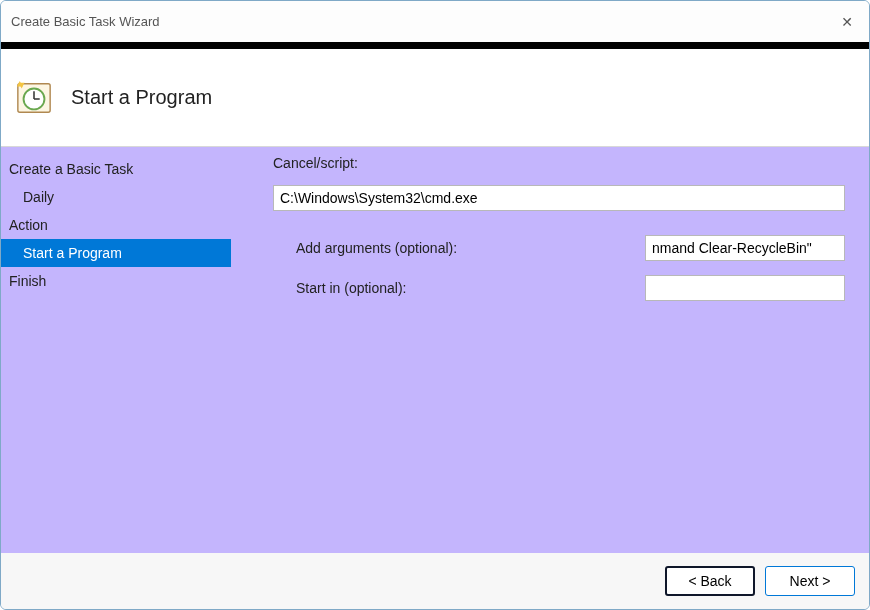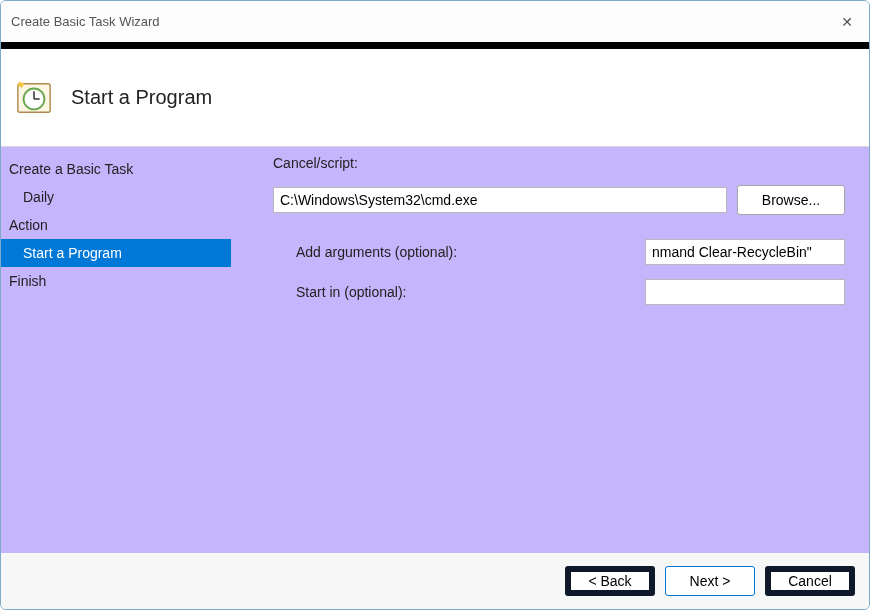--- a/index.html
+++ b/index.html
@@ -147,21 +147,21 @@
       background: #f7f7f7;
       display: flex;
       align-items: center;
       justify-content: flex-end;
       padding-right: 14px;
       gap: 10px;
     }
     .footer-btn {
       min-width: 90px;
       height: 30px;
-      border: 6px solid #0f172a;
+      border: 2px solid #0f172a;
       background: #ffffff;
       border-radius: 3px;
       font-size: 14px;
       cursor: pointer;
       padding: 0 12px;
     }
     .footer-btn.primary {
       border: 1px solid #0078d7;
     }
   </style>
@@ -208,33 +208,31 @@
   </div>
 
   <div class="content">
 
     <div class="row">
       <span class="label">Cancel/script:</span>
     </div>
 
     <div class="field-row">
       <input type="text" class="text-input" value="C:\Windows\System32\cmd.exe" style="">
-      <button class="browse-btn">Browse...</button>
     </div>
 
     <div class="opt-row">
       <span class="opt-label">Add arguments (optional):</span>
       <input type="text" class="opt-input" value="nmand Clear-RecycleBin&quot;" style="">
     </div>
 
     <div class="opt-row">
       <span class="opt-label">Start in (optional):</span>
       <input type="text" class="opt-input" value="" style="">
     </div>
 
   </div>
 </div>
 
 <div class="footer">
   <button class="footer-btn">&lt; Back</button>
   <button class="footer-btn primary">Next &gt;</button>
-  <button class="footer-btn">Cancel</button>
 </div>
 
 </body></html>

